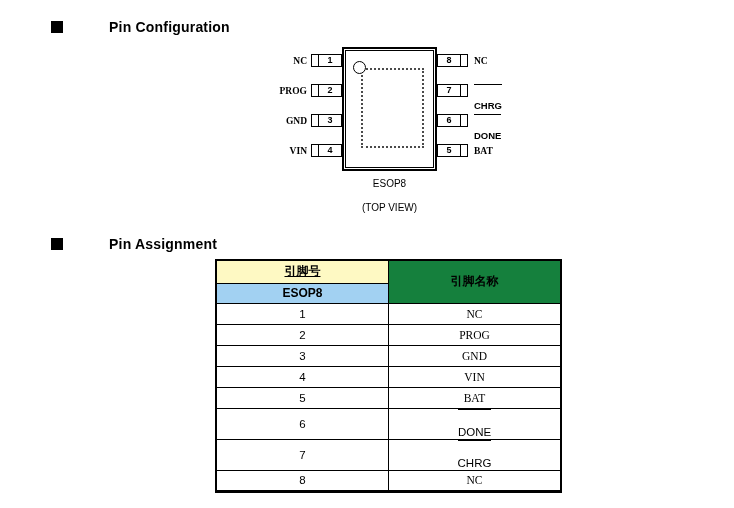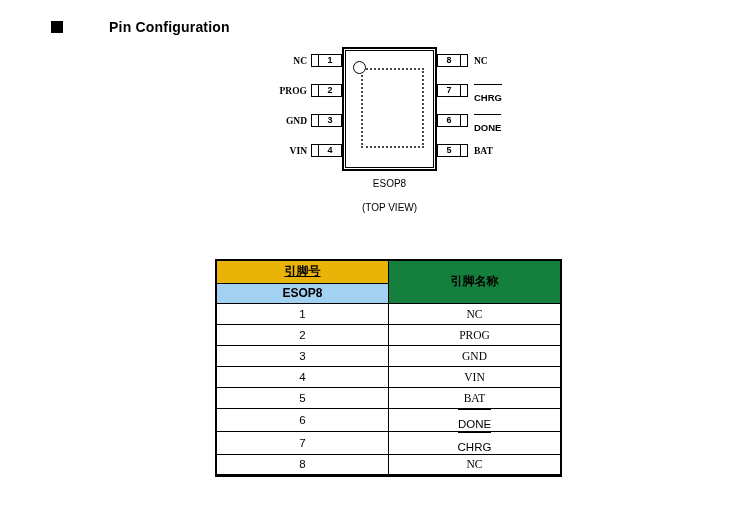--- a/index.html
+++ b/index.html
@@ -29,21 +29,21 @@
   .pin-label { position:absolute; height:13px; line-height:13px; font-size:9.5px; font-weight:bold; z-index:3; }
   .pin-label-left { left:250px; width:57px; text-align:right; }
   .pin-label-right { left:474px; width:70px; text-align:left; }
 
   .row-a { top:54px; } .row-b { top:84px; } .row-c { top:114px; } .row-d { top:144px; }
 
   .pkg-caption { position:absolute; left:322px; width:135px; text-align:center; font-size:10px; color:#000; }
   .cap1 { top:178px; } .cap2 { top:202px; }
 
   
-  [data-overline="true"] { display:inline-block; border-top:1px solid #000; padding-top:8px; line-height:1.15; }
+  [data-overline="true"] { display:inline-block; border-top:1px solid #000; padding-top:16px; line-height:1.15; }
   [data-overline="false"] { display:inline-block;font-family:Liberation Serif, serif; }
 
   
   .pin-table { position:absolute; left:215px; top:259px; width:347px; border-collapse:collapse; table-layout:fixed; border:2px solid #000; border-bottom:3px solid #000; }
   .pin-table td { border:1px solid #000; text-align:center; vertical-align:middle; padding:0; font-size:11.5px; }
   .pin-table td.hdr { font-weight:bold; font-size:12px; }
   .hdr-r1 td { height:23px; }
   .hdr-r2 td { height:20px; }
   .data-row td { height:21px; }
 </style>
@@ -106,29 +106,33 @@
 
     <div class="pin-label pin-label-right row-a"><span data-overline="false">NC</span></div>
     <div class="pin-label pin-label-right row-b"><span data-overline="true">CHRG</span></div>
     <div class="pin-label pin-label-right row-c"><span data-overline="true">DONE</span></div>
     <div class="pin-label pin-label-right row-d"><span data-overline="false">BAT</span></div>
 
     <div class="pkg-caption cap1">ESOP8</div>
     <div class="pkg-caption cap2">(TOP VIEW)</div>
   </div>
 
+  <div class="section-header" style="top:236px;">
+    <span class="bullet-square"></span>
+    <span class="section-title">Pin Assignment</span>
+  </div>
 
   <table class="pin-table">
     <colgroup>
         <col style="width:50%">
         <col style="width:50%">
       </colgroup>
     <tbody>
         <tr class="hdr-r1">
-      <td class="hdr" style="background: #eab308; text-decoration: underline;">引脚号</td>
+      <td class="hdr" style="background: #fef9c3; text-decoration: underline;">引脚号</td>
       <td class="hdr" rowspan="2" style="background: #15803d;">引脚名称</td>
     </tr>
     <tr class="hdr-r2">
       <td class="hdr" style="background: rgb(162, 209, 242);">ESOP8</td>
     </tr>
     <tr class="data-row">
       <td>1</td>
       <td><span data-overline="false">NC</span></td>
     </tr>
     <tr class="data-row">

